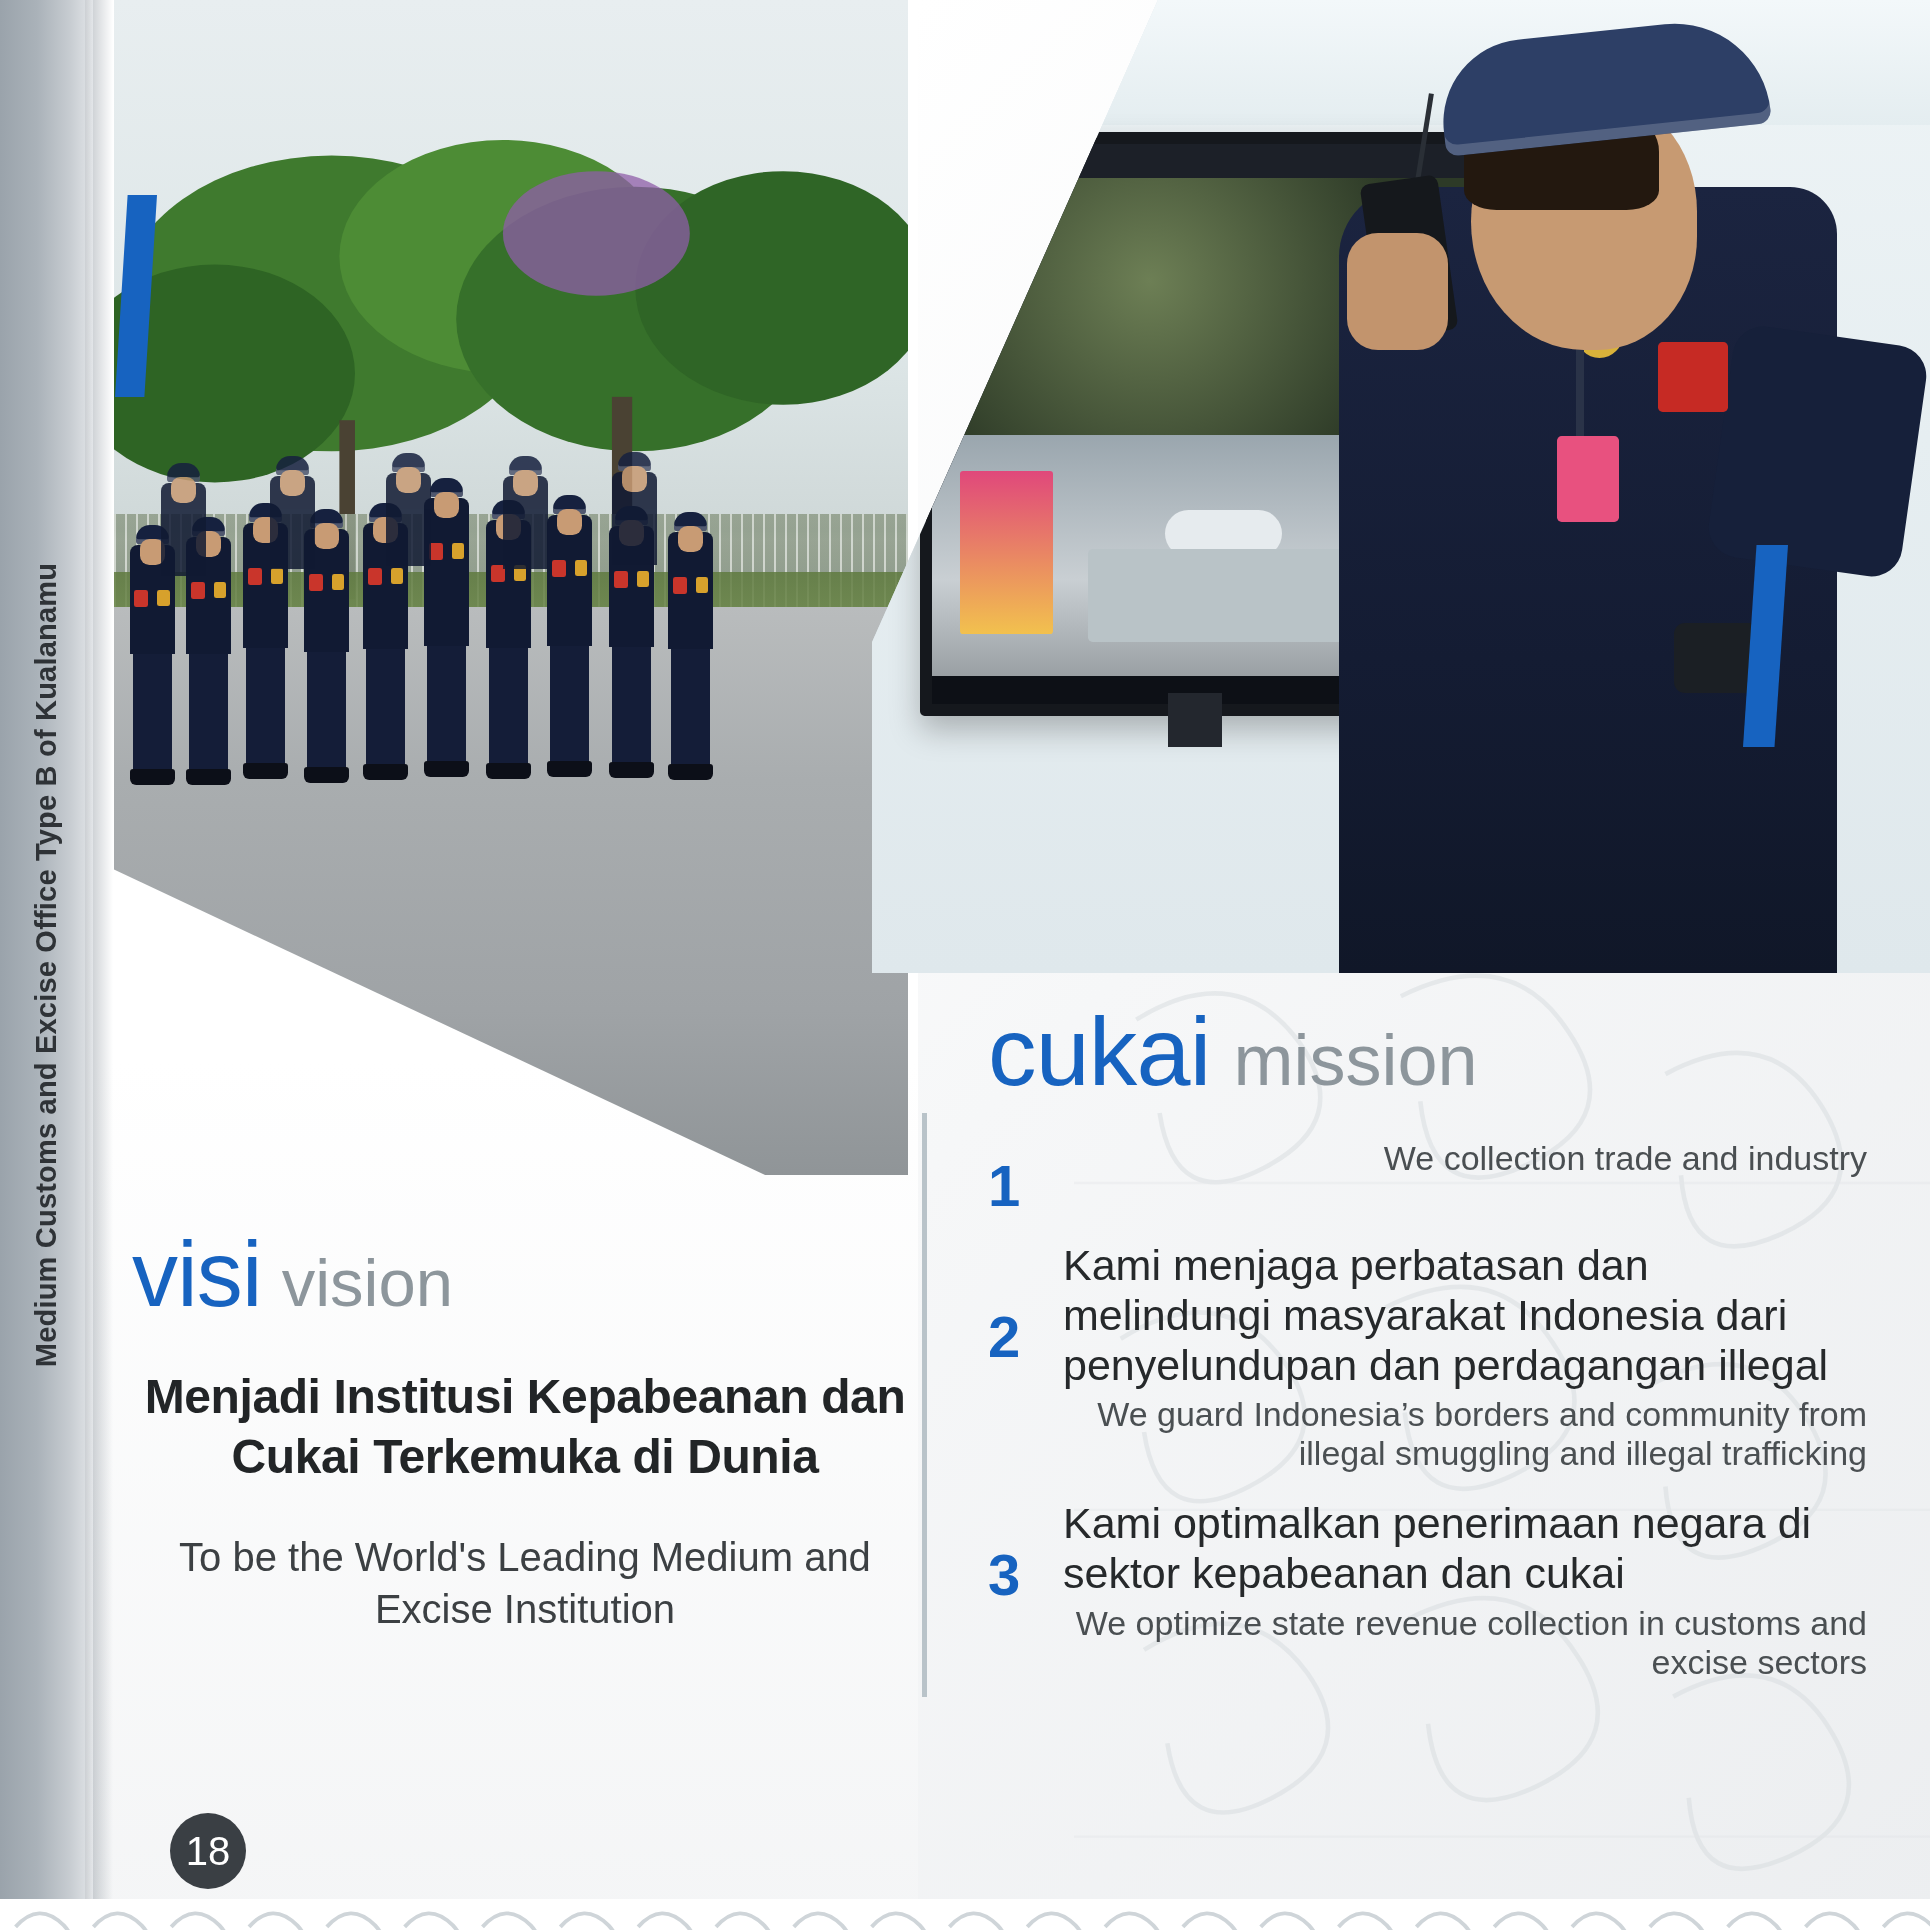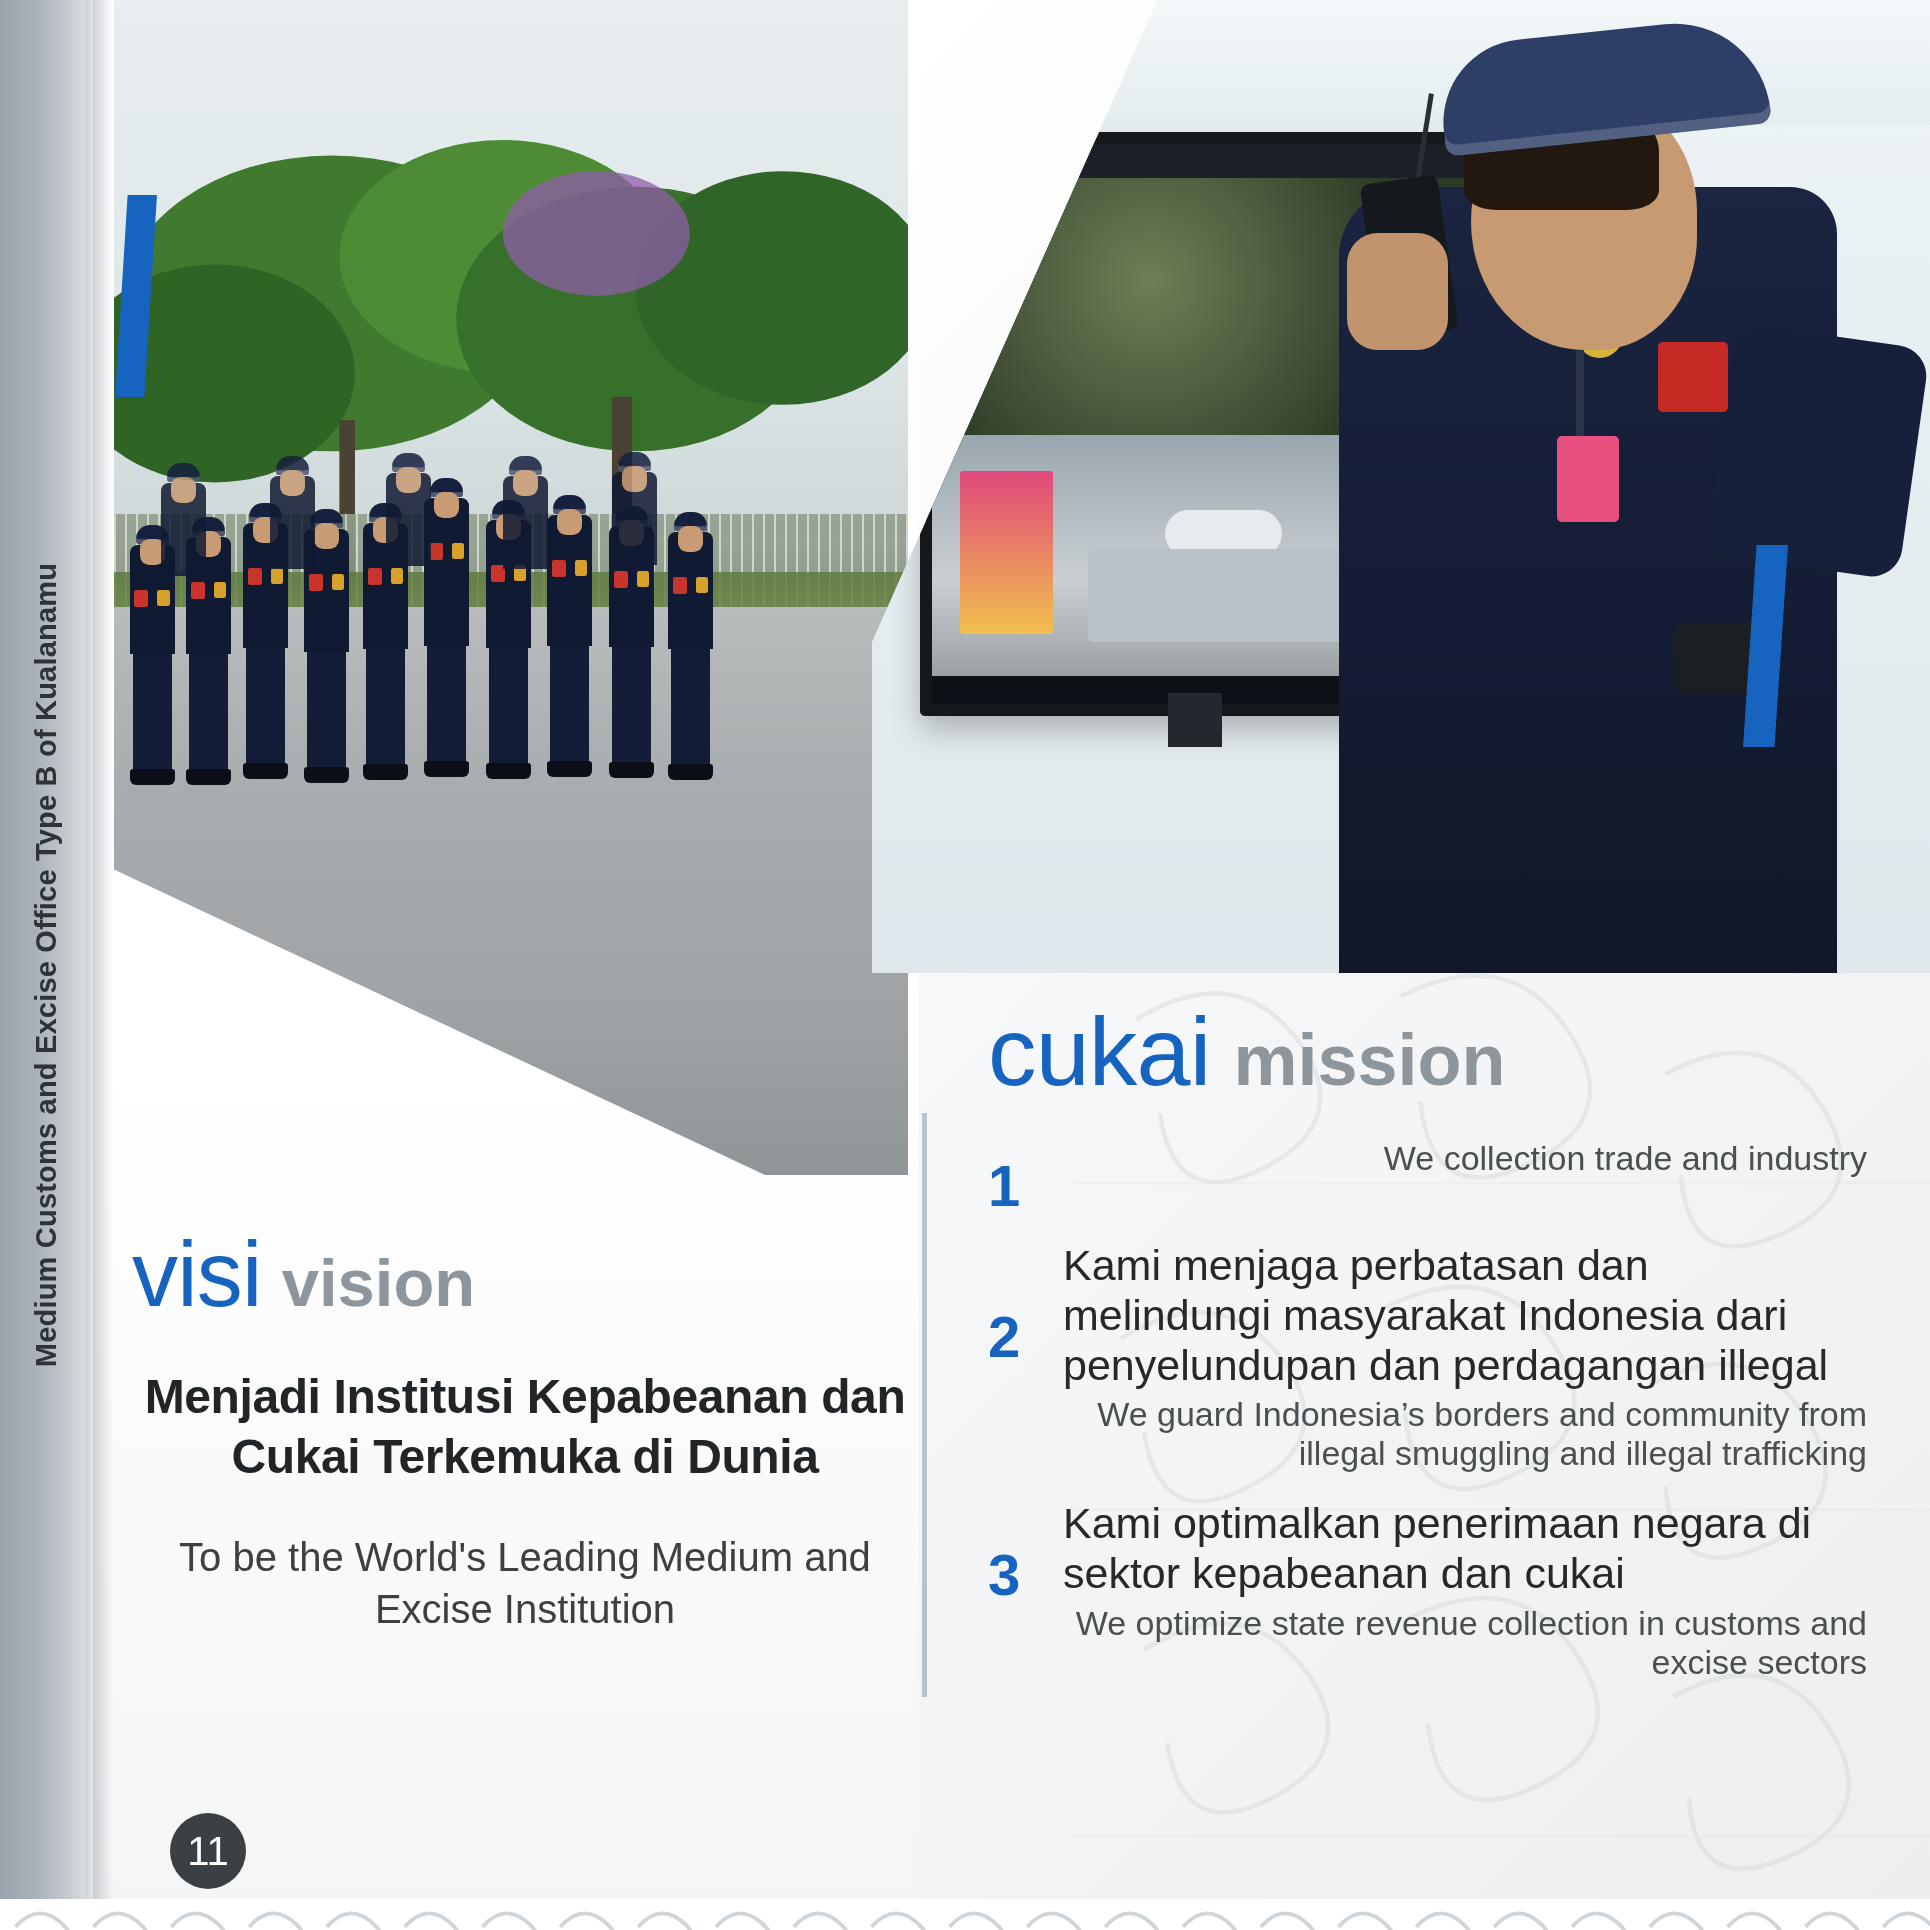--- a/index.html
+++ b/index.html
@@ -289,21 +289,21 @@
   }
   .head-id{
     font-size: 92px;
     color:#1763c0;
     font-weight: 400;
     letter-spacing: -0.8px;
   }
   .head-en{
     font-size: 67px;
     color:#8d969c;
-    font-weight: 700;
+    font-weight: 400;
   }
   .visi-id{
     margin-top: 40px;
     font-size: 48px;
     font-weight: bold;
     color:#222527;
     line-height: 1.25;
     letter-spacing: -0.4px;
   }
   .visi-en{
@@ -596,21 +596,21 @@
       <div class="mission-item i3">
         <div class="mission-num">3</div>
         <div class="mission-body">
           <div class="mission-id">Kami optimalkan penerimaan negara di sektor kepabeanan dan cukai</div>
           <div class="mission-en">We optimize state revenue collection  in customs and excise sectors</div>
         </div>
       </div>
     </div>
   </div>
 
-  <div id="page-number">11</div>
+  <div id="page-number">18</div>
 
   <div class="bottom-strip">
     <svg width="1930" height="31" viewBox="0 0 2480 40" preserveAspectRatio="none" aria-hidden="true">
       <g fill="none" stroke="#cfd5d9" stroke-width="5">
         <path d="M20 36 q30 -34 62 -2 q22 24 -10 28"></path>
         <path d="M120 36 q30 -34 62 -2 q22 24 -10 28"></path>
         <path d="M220 36 q30 -34 62 -2 q22 24 -10 28"></path>
         <path d="M320 36 q30 -34 62 -2 q22 24 -10 28"></path>
         <path d="M420 36 q30 -34 62 -2 q22 24 -10 28"></path>
         <path d="M520 36 q30 -34 62 -2 q22 24 -10 28"></path>

